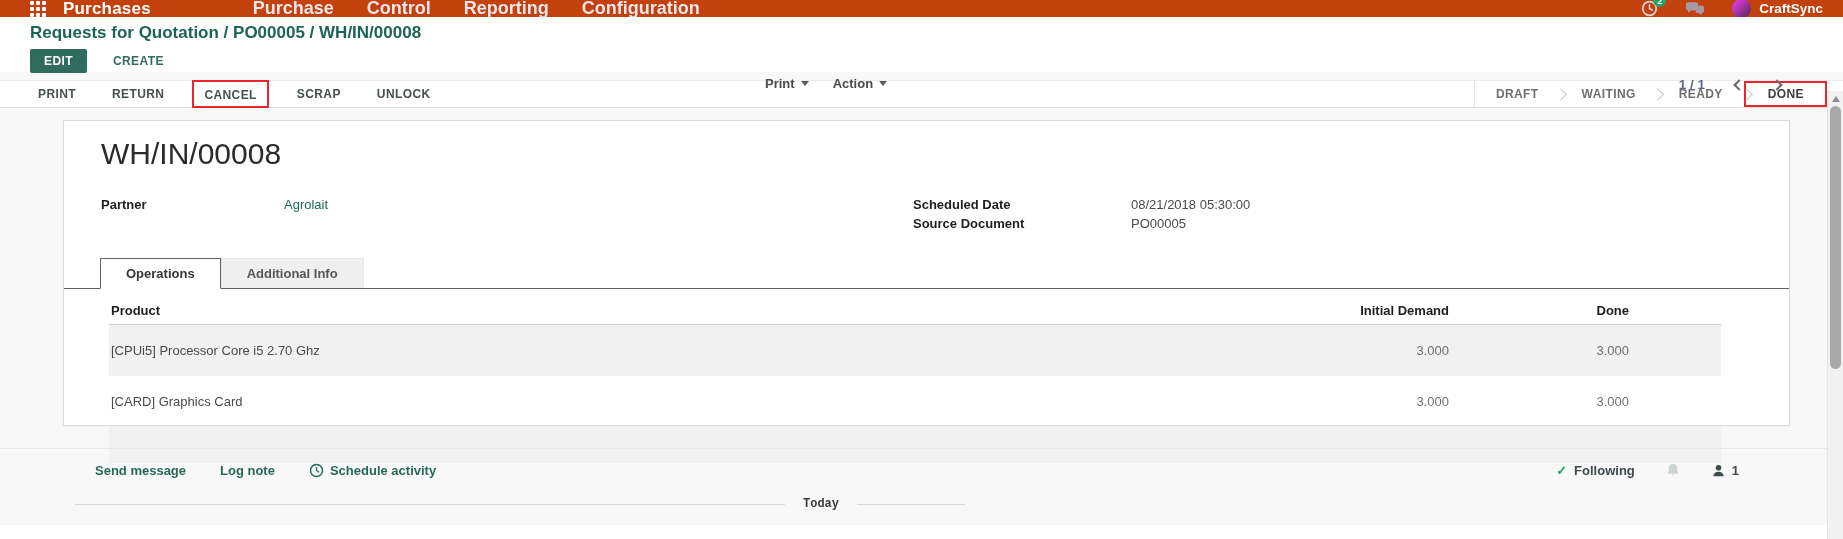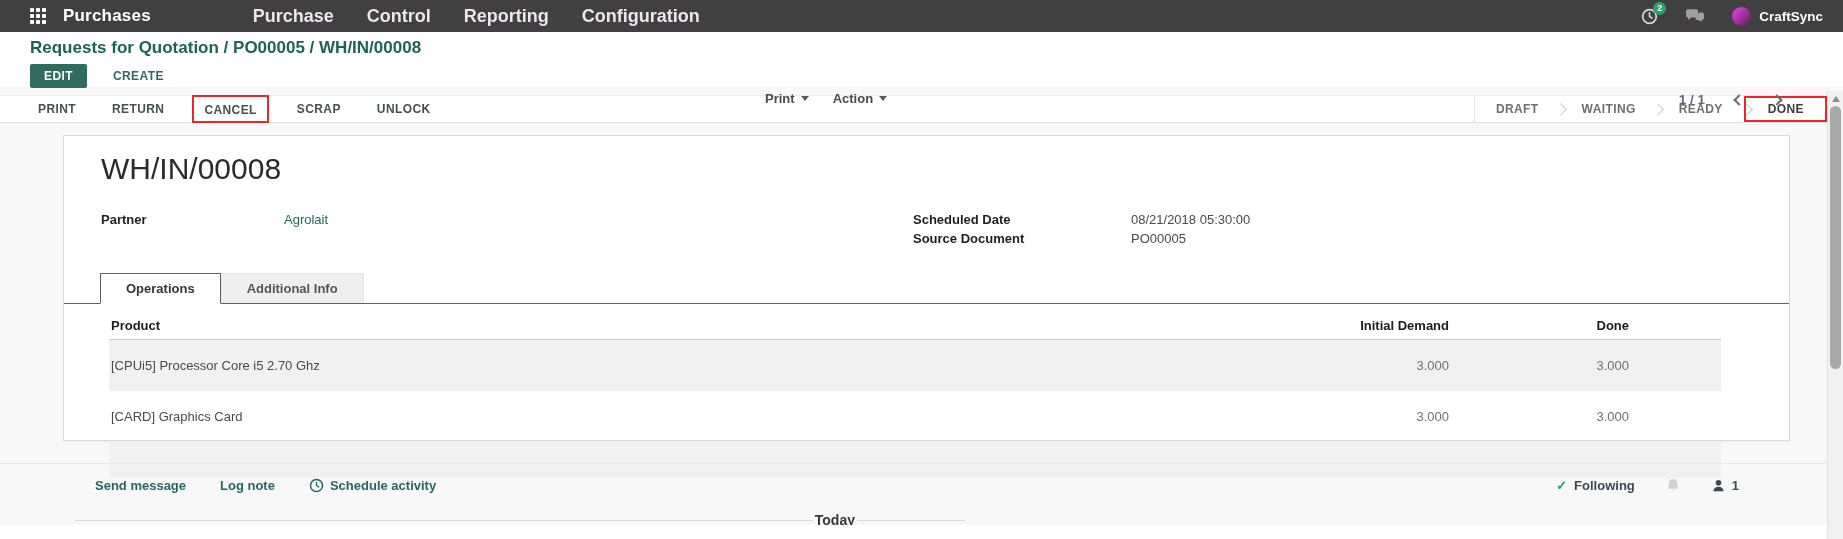--- a/index.html
+++ b/index.html
@@ -1,20 +1,20 @@
 <!DOCTYPE html>
 <html><head>
 <meta charset="utf-8">
 <style>
   * { margin:0; padding:0; box-sizing:border-box; }
   html,body { width:1843px; height:539px; overflow:hidden; }
   body { font-family:"Liberation Sans", sans-serif; background:#f8f8f8; position:relative; }
 
   
-  .topbar { height:32px; background:#404040; display:flex; align-items:center; padding:0 20px 0 30px; }
+  .topbar { height:17px; background:#c2410c; display:flex; align-items:center; padding:0 20px 0 30px; }
   .apps-icon { width:16px; height:16px; display:grid; grid-template-columns:repeat(3,1fr); gap:2px; cursor:pointer; }
   .apps-icon i { background:#fff; border-radius:1px; }
   .app-name { color:#fff; font-size:17px; font-weight:bold; margin-left:17px; letter-spacing:.2px; }
   .topbar-menus { display:flex; gap:33px; margin-left:102px; }
   .topbar-menu { color:#ece5ec; font-size:18px; font-weight:700; cursor:pointer; }
   .topbar-right { margin-left:auto; display:flex; align-items:center; gap:27px; }
   .icon-wrap { position:relative; display:flex; align-items:center; cursor:pointer; }
   .badge { position:absolute; top:-6px; right:-8px; background:#28a36a; color:#fff; font-size:9px; font-weight:bold;
            border-radius:50%; min-width:13px; height:13px; display:flex; align-items:center; justify-content:center; }
   .user { display:flex; align-items:center; gap:8px; cursor:pointer; }
@@ -84,22 +84,22 @@
   
   .chatter { border-top:1px solid #e8e8e8; margin-top:22px; padding-top:13px; }
   .chatter-bar { display:flex; padding:0 104px 0 95px; }
   .chatter-links { display:flex; gap:34px; align-items:center; }
   .chatter-link { color:#26695a; font-size:13px; font-weight:600; display:flex; align-items:center; gap:6px;
                   background:none; border:none; cursor:pointer; white-space:nowrap; }
   .chatter-right { margin-left:auto; display:flex; align-items:center; gap:30px; }
   .following { display:flex; align-items:center; gap:7px; color:#3c4a4d; font-weight:bold; font-size:13px; cursor:pointer; }
   .check { color:#21a567; font-weight:bold; font-size:13px; }
   .followers { display:flex; align-items:center; gap:6px; color:#3c4a4d; font-weight:bold; font-size:13px; cursor:pointer; }
-  .today-divider { display:flex; align-items:center; margin:18px 0 0 75px; width:890px; gap:2px;
-                   font-size:14px; font-weight:bold; color:#3a3a3a; }
+  .today-divider { display:flex; align-items:center; margin:18px 0 0 75px; width:890px; gap:18px;
+                   font-size:12px; font-weight:bold; color:#3a3a3a;font-family:Liberation Mono, monospace; }
   .today-divider .line-left { flex:1; height:1px; background:#d9d9d9; }
   .today-divider .line-right { width:108px; height:1px; background:#d9d9d9; }
 
   .bottom-strip { position:absolute; bottom:0; left:0; width:100%; height:14px; background:#fff; z-index:5; }
 
   
   .scrollbar { position:absolute; top:91px; bottom:0; right:0; width:16px; background:#f1f1f1; border-left:1px solid #e3e3e3; z-index:10; }
   .scroll-up { position:absolute; top:5px; left:4px; width:0; height:0; border-left:4px solid transparent; border-right:4px solid transparent; border-bottom:6px solid #8c8c8c; }
   .scroll-thumb { position:absolute; top:15px; left:2px; width:11px; height:263px; background:#a9a9a9; border-radius:6px; cursor:grab; }
 </style>

